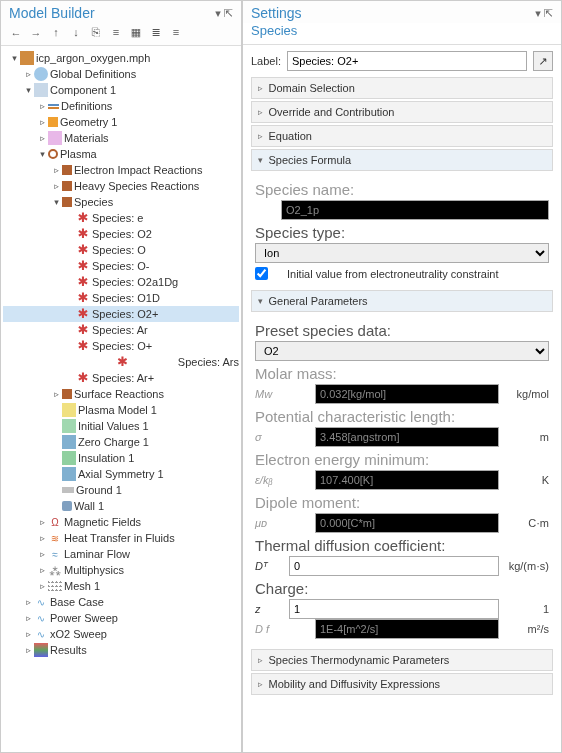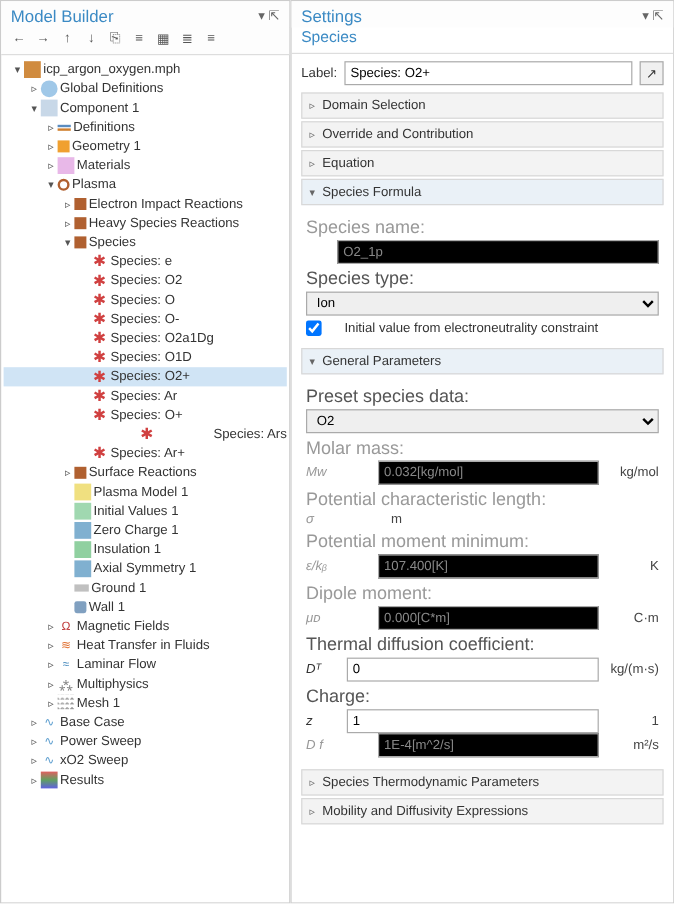--- a/index.html
+++ b/index.html
@@ -344,24 +344,25 @@
         <div class="fld-lbl dim">Molar mass:</div>
         <div class="inrow">
             <span class="sym">Mᴡ</span>
             <input readonly="" value="0.032[kg/mol]" style="">
             <span class="unit">kg/mol</span>
           </div>
 
         <div class="fld-lbl dim">Potential characteristic length:</div>
         <div class="inrow">
             <span class="sym">σ</span>
+            <input readonly="" value="3.458[angstrom]" style="">
             <span class="unit">m</span>
           </div>
 
-        <div class="fld-lbl dim">Potential moment minimum:</div>
+        <div class="fld-lbl dim">Electron energy minimum:</div>
         <div class="inrow">
             <span class="sym">ε/kᵦ</span>
             <input readonly="" value="107.400[K]" style="">
             <span class="unit">K</span>
           </div>
 
         <div class="fld-lbl dim">Dipole moment:</div>
         <div class="inrow">
             <span class="sym">μᴅ</span>
             <input readonly="" value="0.000[C*m]" style="">

